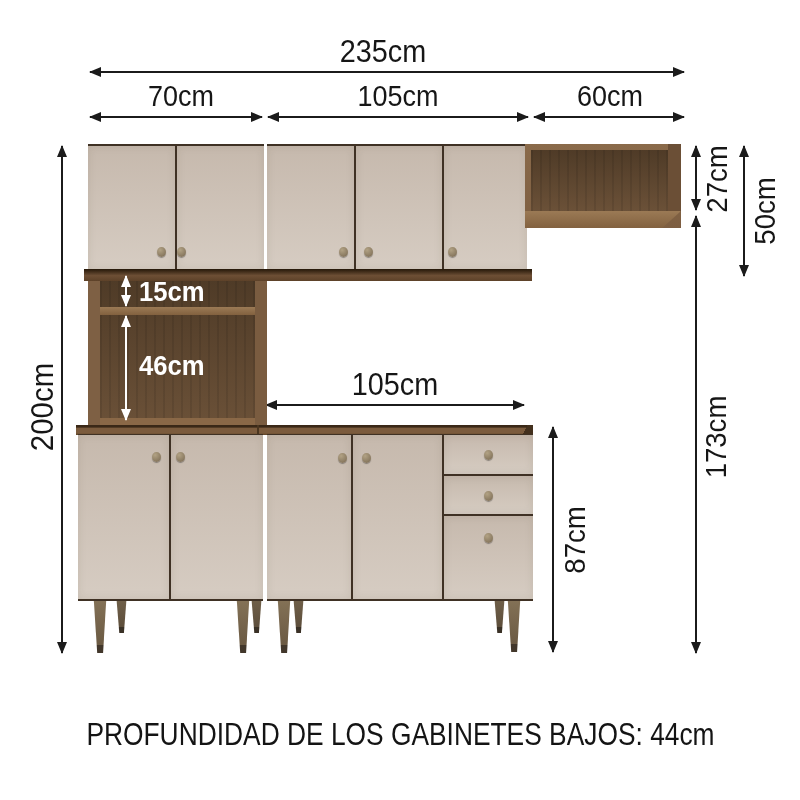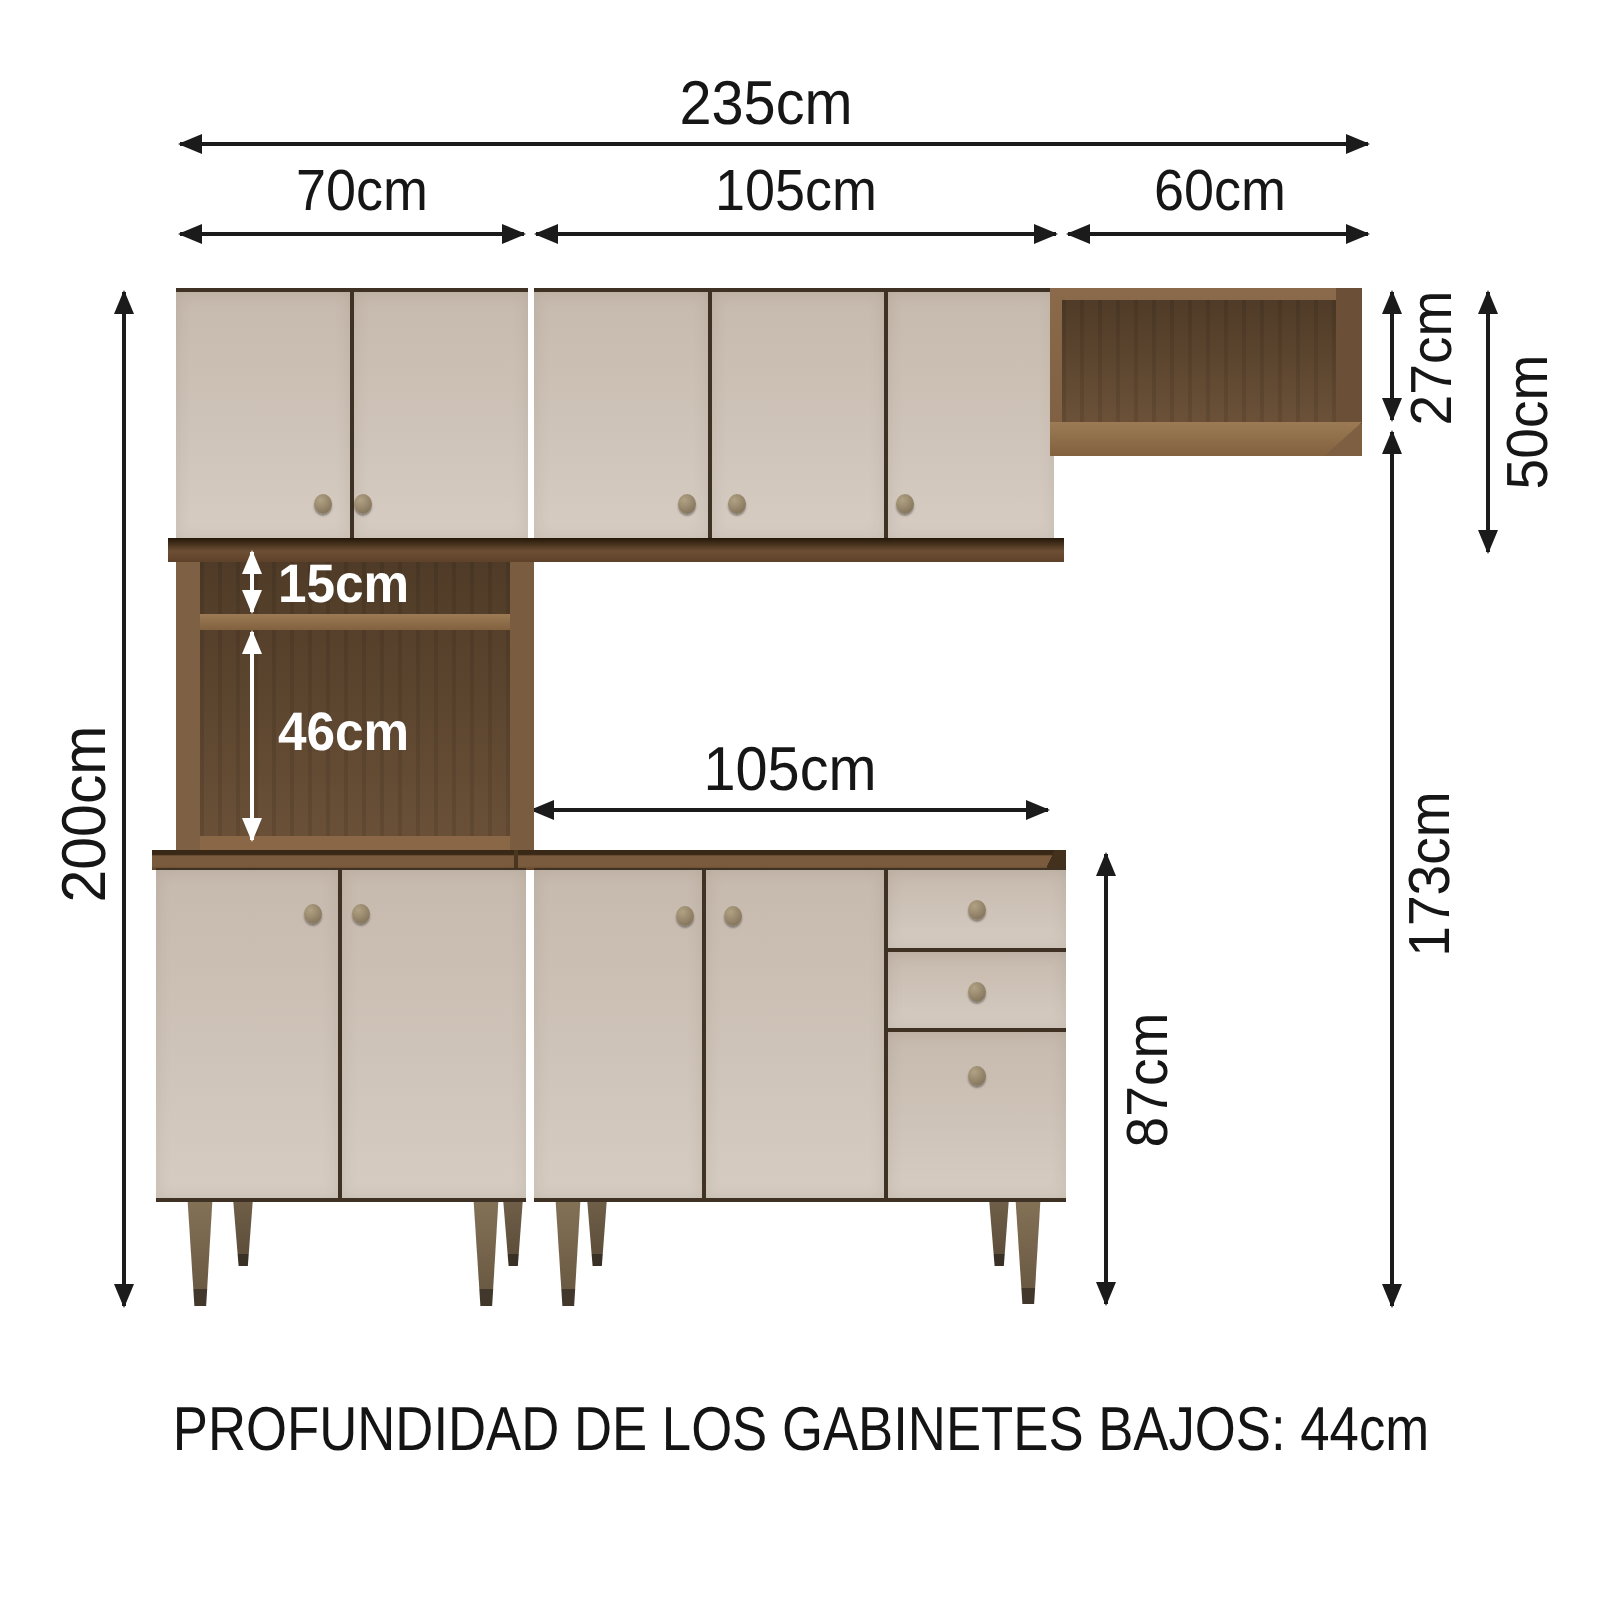--- a/index.html
+++ b/index.html
@@ -155,17 +155,17 @@
 
   <div class="leg" style="left:93px;top:601px;width:14px;height:52px"></div>
   <div class="leg back" style="left:116px;top:601px;width:11px;height:32px"></div>
   <div class="leg" style="left:236px;top:601px;width:14px;height:52px"></div>
   <div class="leg back" style="left:251px;top:601px;width:11px;height:32px"></div>
   <div class="leg" style="left:277px;top:601px;width:14px;height:52px"></div>
   <div class="leg back" style="left:293px;top:601px;width:11px;height:32px"></div>
   <div class="leg back" style="left:494px;top:601px;width:11px;height:32px"></div>
   <div class="leg" style="left:507px;top:601px;width:14px;height:51px"></div>
 
-  <div class="fline" style="top:698px">
+  <div class="fline" style="top:718px">
     <span>PROFUNDIDAD DE LOS GABINETES BAJOS: 44cm</span>
   </div>
 
 </div>
 
 </body></html>

